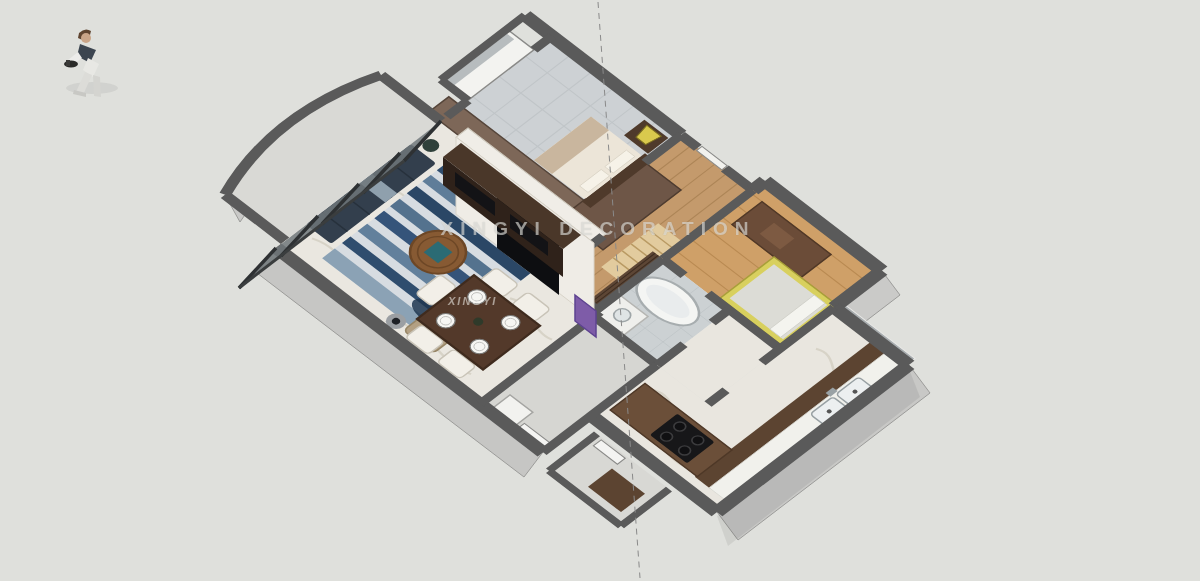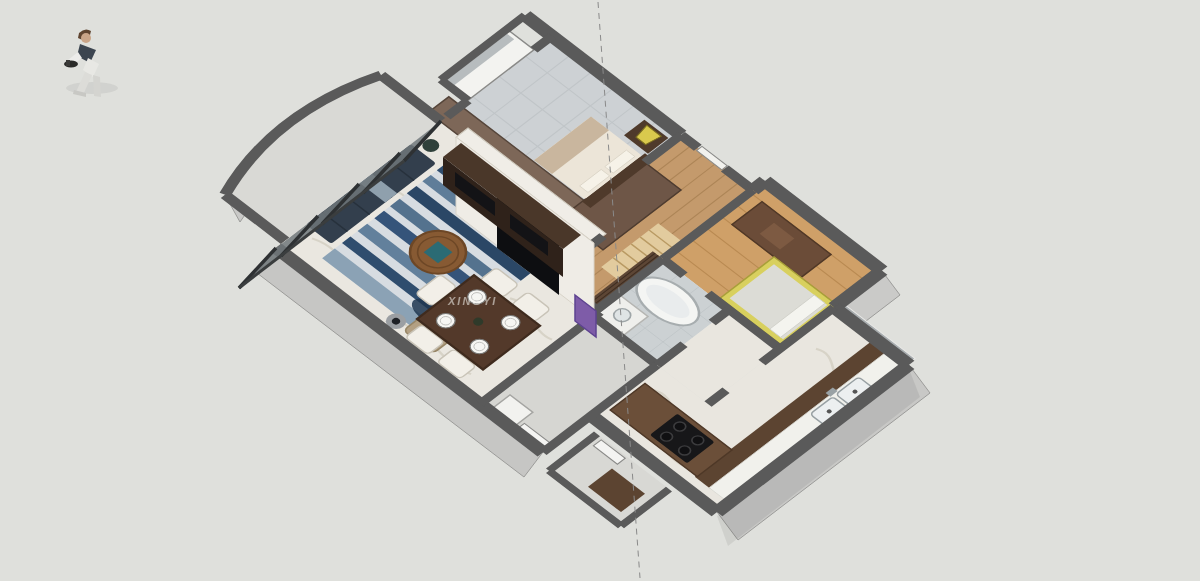--- a/index.html
+++ b/index.html
@@ -209,15 +209,16 @@
     <polygon points="455,172 495,202 495,216 455,186" fill="#131316"></polygon>
     <polygon points="510,214 548,242 548,256 510,228" fill="#131316"></polygon>
 
     <polygon points="575,295 596,311 596,337 575,321" fill="#7e5ca8" stroke="#5e4390" stroke-width="1.5"></polygon>
   </g>
 
   <line x1="598" y1="2" x2="640" y2="578" stroke="#8a8a8a" stroke-width="1" stroke-dasharray="6,5"></line>
 </svg>
 
   <div class="wm-big">
+    <div class="wm-en">XINGYI DECORATION</div>
   </div>
   <div class="wm-small">XINGYI</div>
 </div>
 
 </body></html>

